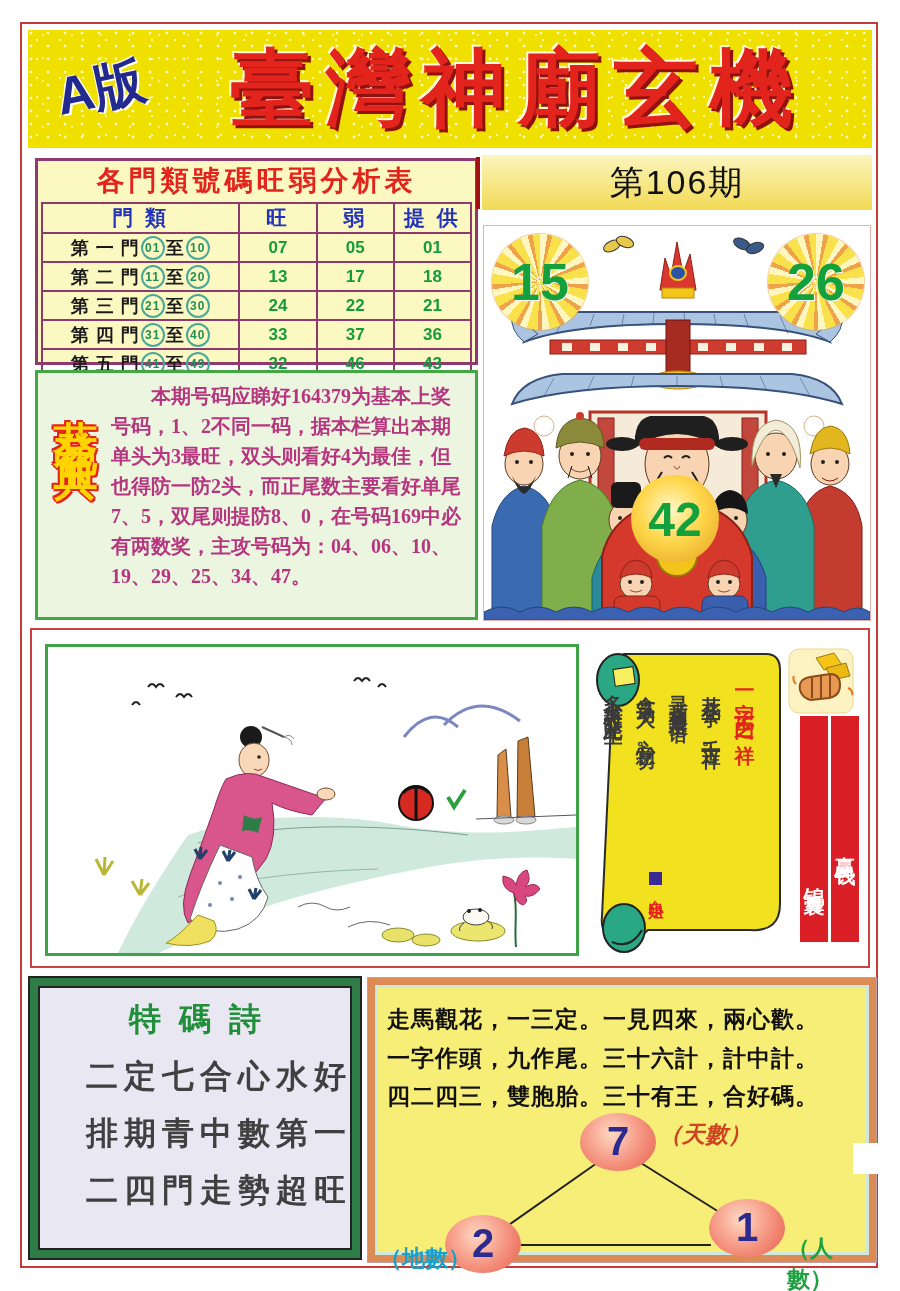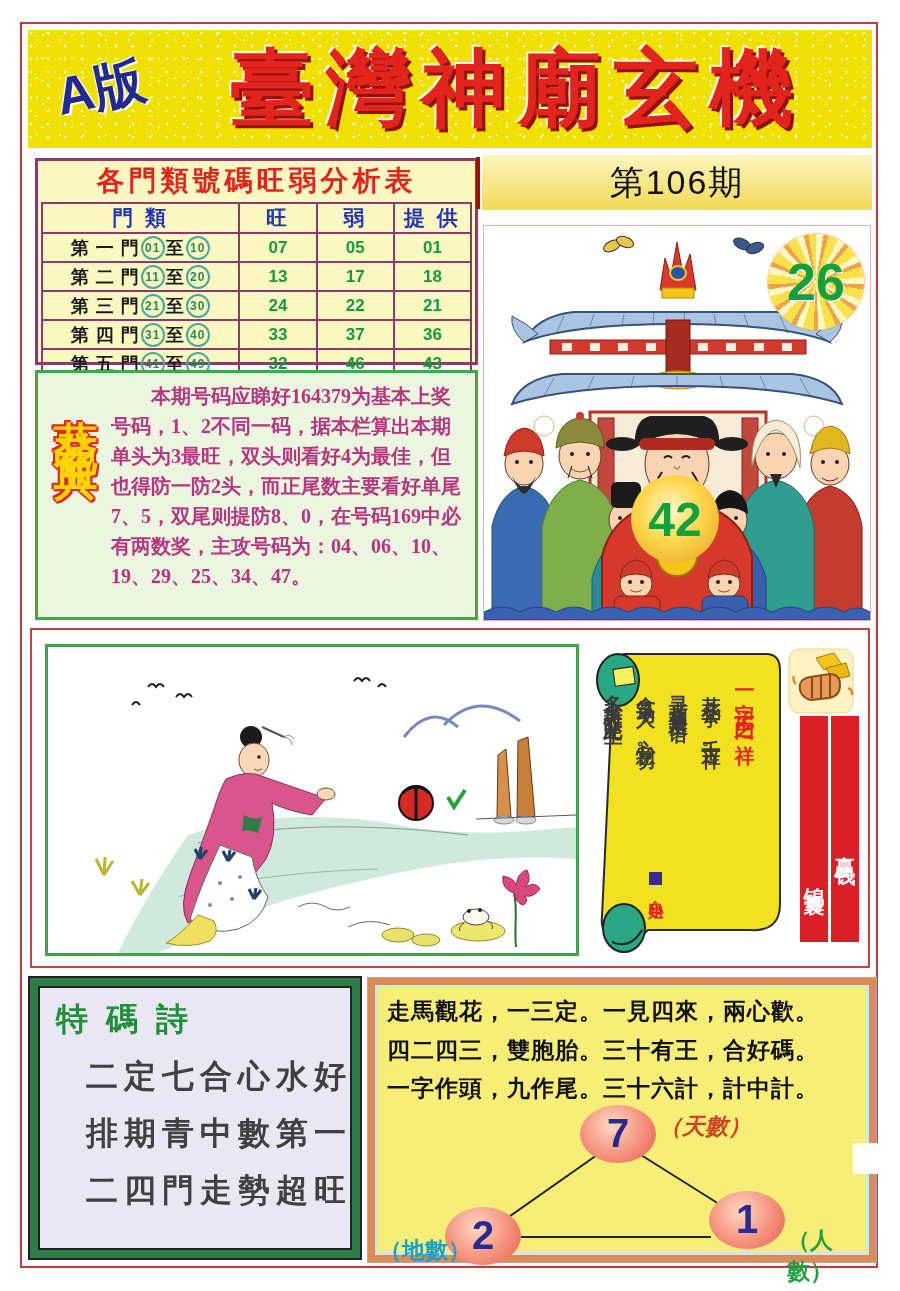--- a/index.html
+++ b/index.html
@@ -80,30 +80,30 @@
   .money-icon{position:absolute;left:756px;top:18px;width:66px;height:66px;}
   .banner-strips{position:absolute;left:768px;top:86px;width:50px;height:226px;display:flex;gap:3px;}
   .strip{background:#da1f26;flex:1;display:flex;justify-content:center;color:#fff;font-weight:bold;
     writing-mode:vertical-rl;font-size:21px;letter-spacing:8px;}
   .strip-jin{padding-top:98px;} .strip-ying{padding-top:38px;}
 
   
   .tema-box{position:absolute;left:30px;top:978px;width:330px;height:280px;background:#e9e7f2;
     border:8px solid #2e7d46;box-sizing:border-box;
     box-shadow:0 0 0 2px #222222, inset 0 0 0 2px #222222;}
-  .tema-title{color:#1f8f3a;font-size:32px;font-weight:bold;text-align:left;letter-spacing:18px;
+  .tema-title{color:#1f8f3a;font-size:32px;font-weight:bold;text-align:center;letter-spacing:18px;
     margin-top:12px;text-indent:18px;font-family:"Liberation Serif",serif;}
   .tema-line{color:#404040;font-size:32px;font-weight:bold;text-align:right;letter-spacing:6px;
     margin-top:13px;font-family:"Liberation Serif",serif;margin-left:28px;}
 
   
   .riddle-box{position:absolute;left:368px;top:978px;width:508px;height:284px;background:#f7ee78;
     border:7px solid #dd8b55;box-sizing:border-box;
     box-shadow:inset 0 0 0 3px #cfe8dc, 0 0 0 1px #c0a0a0;}
-  .riddle-lines{padding:8px 10px 0 12px;}
+  .riddle-lines{padding:8px 10px 0 12px;margin-top:8px;}
   .riddle-line{color:#111;font-size:23px;font-weight:bold;line-height:1.68;letter-spacing:1px;
     font-family:"Liberation Serif",serif;white-space:nowrap;}
   .diagram{position:relative;height:150px;margin-top:2px;}
   .diagram svg{position:absolute;left:0;top:0;}
   .node{position:absolute;width:76px;height:58px;border-radius:50%;
     background:radial-gradient(circle at 42% 35%, #ffd9c4 0%, #f4907c 55%, #e45f4e 100%);
     display:flex;align-items:center;justify-content:center;color:#2a2a8f;font-size:40px;font-weight:bold;z-index:2;}
   .node-top{left:205px;top:-6px;} .node-left{left:70px;top:96px;} .node-right{left:334px;top:80px;}
   .dlabel{position:absolute;font-size:23px;font-weight:bold;z-index:2;font-family:"Liberation Serif",serif;}
   .dlabel-top{left:284px;top:0px;color:#cc4422;font-style:italic;}
@@ -313,20 +313,23 @@
       <path d="M146,364 Q152,368 158,364" stroke="#8c4a2a" fill="none"></path>
       <ellipse cx="240" cy="358" rx="16" ry="15" fill="#f8d4b2" stroke="#5a3a24"></ellipse>
       <path d="M224,352 Q226,336 240,334 Q255,336 256,352 Q240,344 224,352 Z" fill="#cc3b2e" stroke="#8c1f16"></path>
       <rect x="218" y="370" width="46" height="24" rx="8" fill="#3a5fae" stroke="#243f78"></rect>
       <circle cx="234" cy="356" r="2" fill="#222"></circle>
         <circle cx="246" cy="356" r="2" fill="#222"></circle>
       <path d="M234,364 Q240,368 246,364" stroke="#8c4a2a" fill="none"></path>
 
       <path d="M0,386 Q18,376 36,386 Q54,376 72,386 Q90,376 108,386 Q126,376 144,386 Q162,376 180,386 Q198,376 216,386 Q234,376 252,386 Q270,376 288,386 Q306,376 324,386 Q342,376 360,386 Q374,378 386,386 L386,394 L0,394 Z" fill="#3a62b0" stroke="#24457a"></path>
     </svg>
+    <div class="sunburst sb-left">
+      <span class="num">15</span>
+    </div>
     <div class="sunburst sb-right">
       <span class="num">26</span>
     </div>
     <div class="gold-circle">
       <span class="num">42</span>
     </div>
   </div>
 
   <div class="middle-box">
     <div class="painting">
@@ -441,22 +444,22 @@
   <div class="tema-box">
     <div class="tema-title">特碼詩</div>
     <div class="tema-line">二定七合心水好</div>
     <div class="tema-line">排期青中數第一</div>
     <div class="tema-line">二四門走勢超旺</div>
   </div>
 
   <div class="riddle-box">
     <div class="riddle-lines">
       <div class="riddle-line">走馬觀花，一三定。一見四來，兩心歡。</div>
+      <div class="riddle-line">一字作頭，九作尾。三十六計，計中計。</div>
       <div class="riddle-line">四二四三，雙胞胎。三十有王，合好碼。</div>
-      <div class="riddle-line">一字作頭，九作尾。三十六計，計中計。</div>
     </div>
     <div class="diagram">
       <svg width="494" height="150" viewBox="0 0 494 150">
         <line x1="222" y1="44" x2="128" y2="110" stroke="#222" stroke-width="2"></line>
         <line x1="266" y1="44" x2="352" y2="98" stroke="#222" stroke-width="2"></line>
         <line x1="146" y1="126" x2="336" y2="126" stroke="#222" stroke-width="2"></line>
       </svg>
       <div class="node node-top">7</div>
       <div class="node node-left">2</div>
       <div class="node node-right">1</div>

